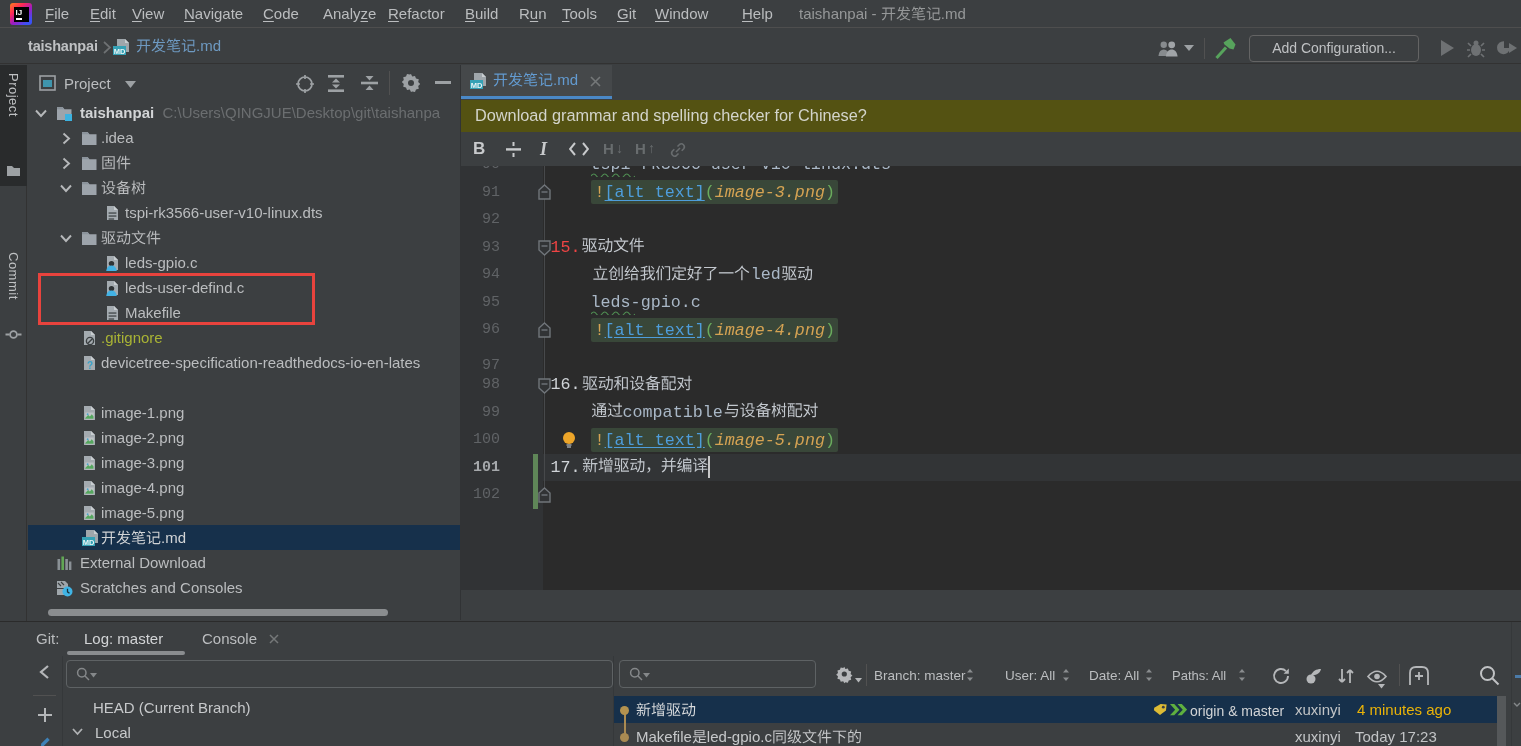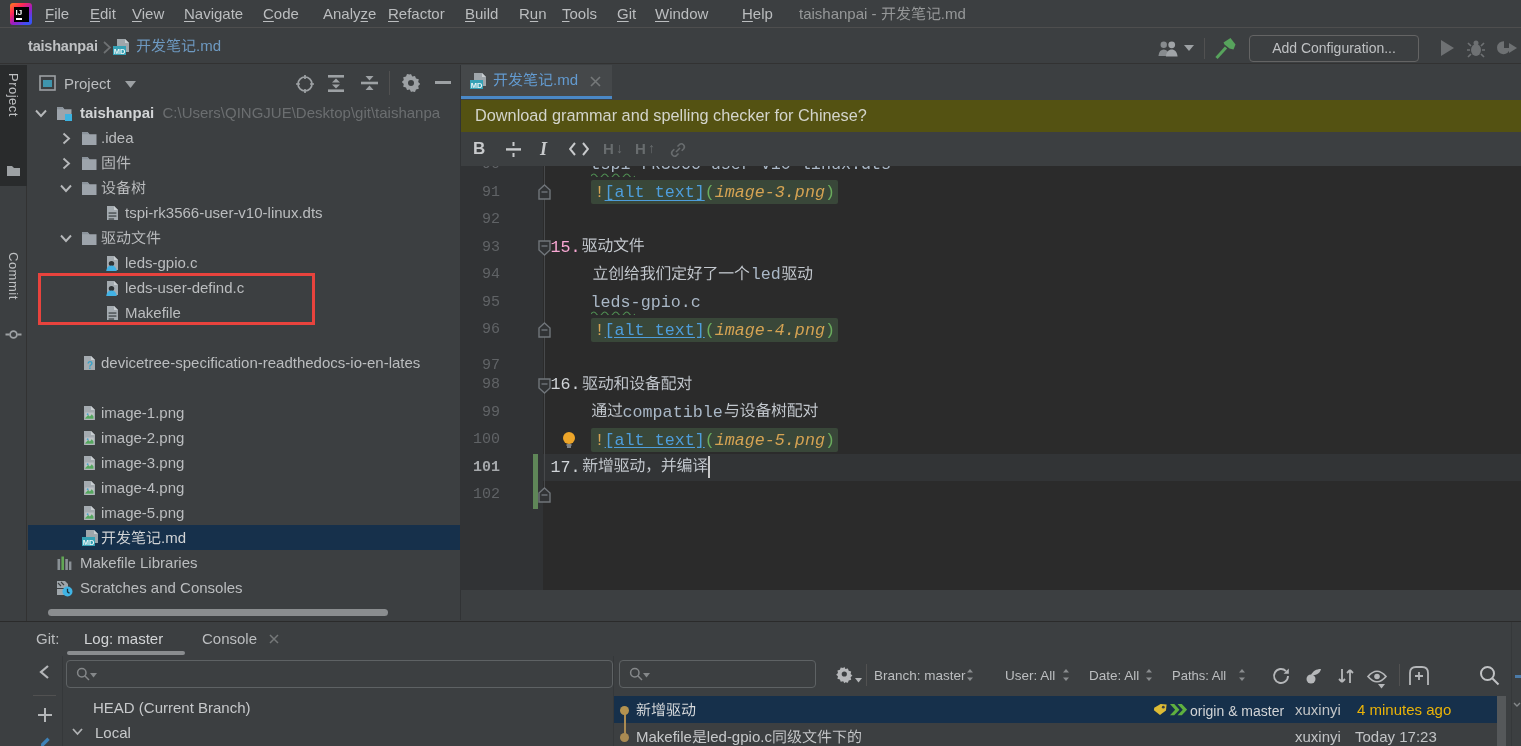--- a/index.html
+++ b/index.html
@@ -296,20 +296,29 @@
       <div class="trow" style="top:235px">
         <svg class="abs " style="left:76px;top:5px" width="16" height="16" viewBox="0 0 16 16" fill="none">
           <path d="M3 1h7l4 4v10H3z" fill="#a4abb0"></path>
           <path d="M10 1l4 4h-4z" fill="#c9ced1"></path>
           <rect x="4.6" y="7.2" width="7.8" height="1.7" fill="#585e61"></rect>
           <rect x="4.6" y="10.2" width="7.8" height="1.7" fill="#585e61"></rect>
           <rect x="4.6" y="13.2" width="5.5" height="1.7" fill="#585e61"></rect>
         </svg>
         <span class="abs" style="left:97px">Makefile</span>
       </div>
+      <div class="trow" style="top:260px">
+        <svg class="abs " style="left:53px;top:5px" width="16" height="16" viewBox="0 0 16 16" fill="none">
+          <path d="M3 1h7l4 4v10H3z" fill="#a4abb0"></path>
+          <path d="M10 1l4 4h-4z" fill="#c9ced1"></path>
+          <circle cx="9" cy="11" r="3.6" fill="none" stroke="#3c4042" stroke-width="1.4"></circle>
+          <path d="M6.6 13.4l5-5" stroke="#3c4042" stroke-width="1.4"></path>
+        </svg>
+        <span class="abs" style="left:73px"><span style="color:#a9b335">.gitignore</span></span>
+      </div>
       <div class="trow" style="top:285px">
         <svg class="abs " style="left:53px;top:5px" width="16" height="16" viewBox="0 0 16 16" fill="none">
           <path d="M3 1h7l4 4v10H3z" fill="#a4abb0"></path>
           <path d="M10 1l4 4h-4z" fill="#c9ced1"></path>
           <text x="9" y="14" text-anchor="middle" font-size="10" font-weight="bold" fill="#38a2c8" font-family="Liberation Sans">?</text>
         </svg>
         <span class="abs" style="left:73px">devicetree-specification-readthedocs-io-en-lates</span>
       </div>
       <div class="trow" style="top:335px">
         <svg class="abs " style="left:53px;top:5px" width="16" height="16" viewBox="0 0 16 16" fill="none">
@@ -377,21 +386,21 @@
             <use href="#g35760" x="3000"></use>
           </svg>.md</span>
       </div>
       <div class="trow" style="top:485px">
         <svg class="abs " style="left:28px;top:5px" width="16" height="16" viewBox="0 0 16 16" fill="none">
           <rect x="1.5" y="4" width="2.6" height="11" fill="#8a9196"></rect>
           <rect x="5.4" y="1.5" width="2.6" height="13.5" fill="#62a655"></rect>
           <rect x="9.3" y="4" width="2.6" height="11" fill="#8a9196"></rect>
           <rect x="13" y="6.5" width="2.4" height="8.5" fill="#8a9196"></rect>
         </svg>
-        <span class="abs" style="left:52px">Makefile Libraries</span>
+        <span class="abs" style="left:52px">External Download</span>
       </div>
       <div class="trow" style="top:510px">
         <svg class="abs " style="left:28px;top:5px" width="17" height="17" viewBox="0 0 17 17" fill="none">
           <path d="M1 1h8l3 3v4H1z" fill="#9fa6ab"></path>
           <path d="M1 9h11v6H1z" fill="#9fa6ab"></path>
           <path d="M2 3l3 3M5 2l3 3" stroke="#3c4042" stroke-width="1.1"></path>
           <circle cx="11.5" cy="11.5" r="5" fill="#40b4e5"></circle>
           <path d="M11.5 8.8v3l2 1.4" stroke="#17323c" stroke-width="1.3"></path>
         </svg>
         <span class="abs" style="left:52px">Scratches and Consoles</span>
@@ -468,21 +477,21 @@
         <svg class="abs " style="left:76px;top:74px" width="15" height="16" viewBox="0 0 15 16" fill="none">
           <path d="M2 1h11v9l-5.5 5L2 10z" fill="#313335" stroke="#70757a" stroke-width="1.4"></path>
           <path d="M4.5 6h6" stroke="#70757a" stroke-width="1.4"></path>
         </svg>
         <svg class="abs " style="left:76px;top:212px" width="15" height="16" viewBox="0 0 15 16" fill="none">
           <path d="M2 1h11v9l-5.5 5L2 10z" fill="#313335" stroke="#70757a" stroke-width="1.4"></path>
           <path d="M4.5 6h6" stroke="#70757a" stroke-width="1.4"></path>
         </svg>
         <div class="eline" style="left:89.5px;top:-15.0px">    tspi-rk3566-user-v10-linux.dts</div>
         <div class="eline" style="left:89.5px;top:12.5px">    <span class="imglink"><span class="orn">!</span><span class="lnk">[alt&nbsp;text]</span><span class="par">(</span><span class="orni">image-3.png</span><span class="par">)</span></span></div>
-        <div class="eline" style="left:89.5px;top:67.5px"><span style="color:#f9a8d4">15.</span><svg class="ck " style="width:64.0px;height:16px;vertical-align:-1.96px" viewBox="0 -880 3928 1000" fill="#c3c8ce">
+        <div class="eline" style="left:89.5px;top:67.5px"><span style="color:#ef4444">15.</span><svg class="ck " style="width:64.0px;height:16px;vertical-align:-1.96px" viewBox="0 -880 3928 1000" fill="#c3c8ce">
             <use href="#g39537" x="0"></use>
             <use href="#g21160" x="982"></use>
             <use href="#g25991" x="1964"></use>
             <use href="#g20214" x="2946"></use>
           </svg></div>
         <div class="eline" style="left:89.5px;top:95.0px">    <svg class="ck " style="width:160.1px;height:16px;vertical-align:-1.96px" viewBox="0 -880 9820 1000" fill="#c3c8ce">
             <use href="#g31435" x="0"></use>
             <use href="#g21019" x="982"></use>
             <use href="#g32473" x="1964"></use>
             <use href="#g25105" x="2946"></use>

